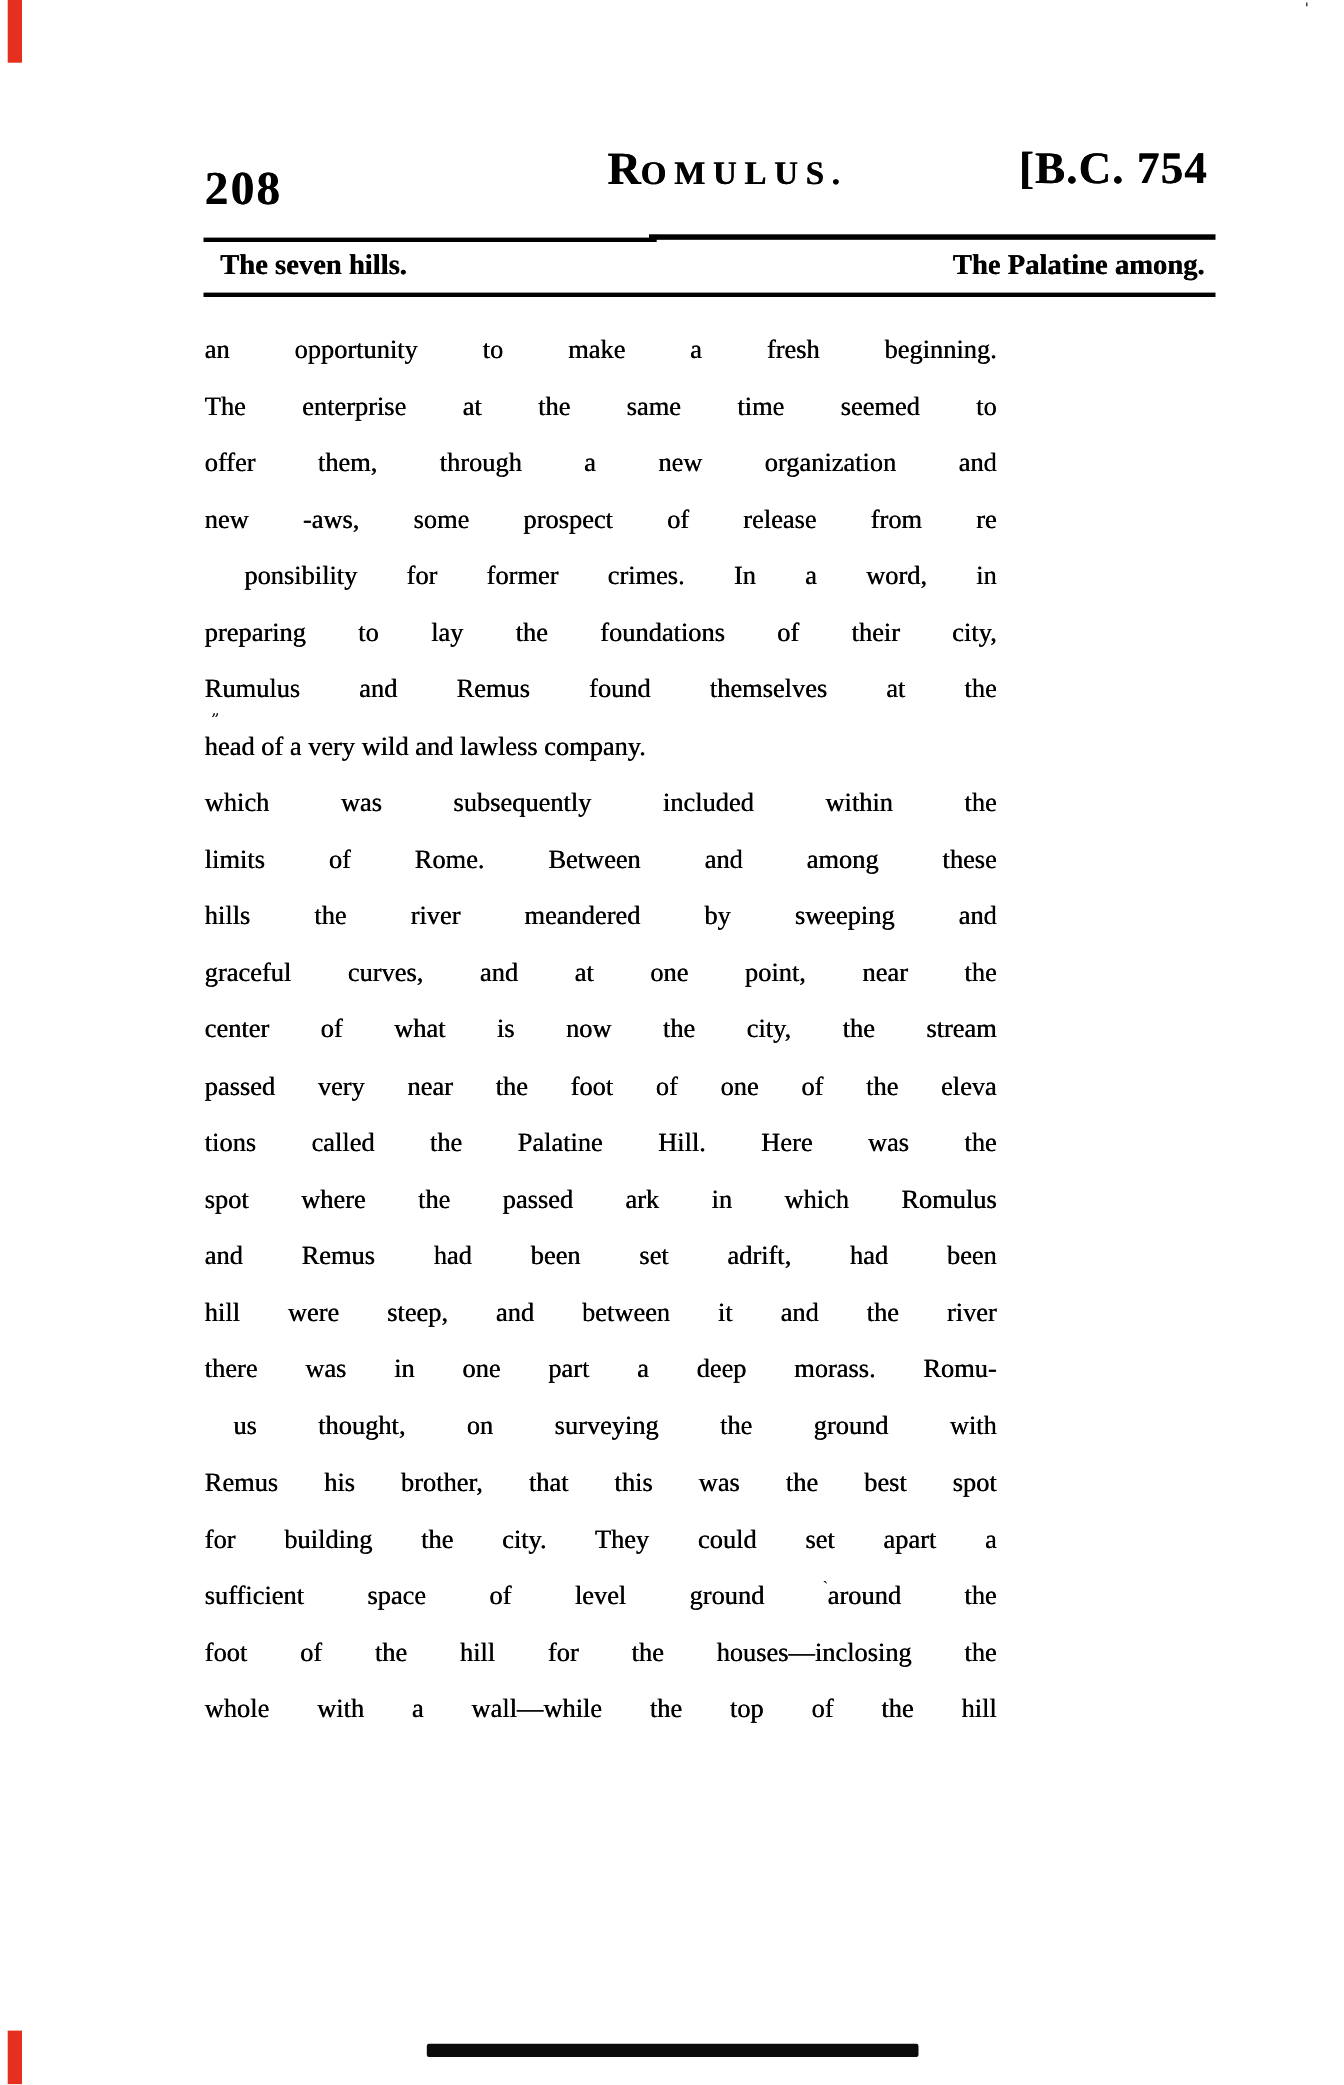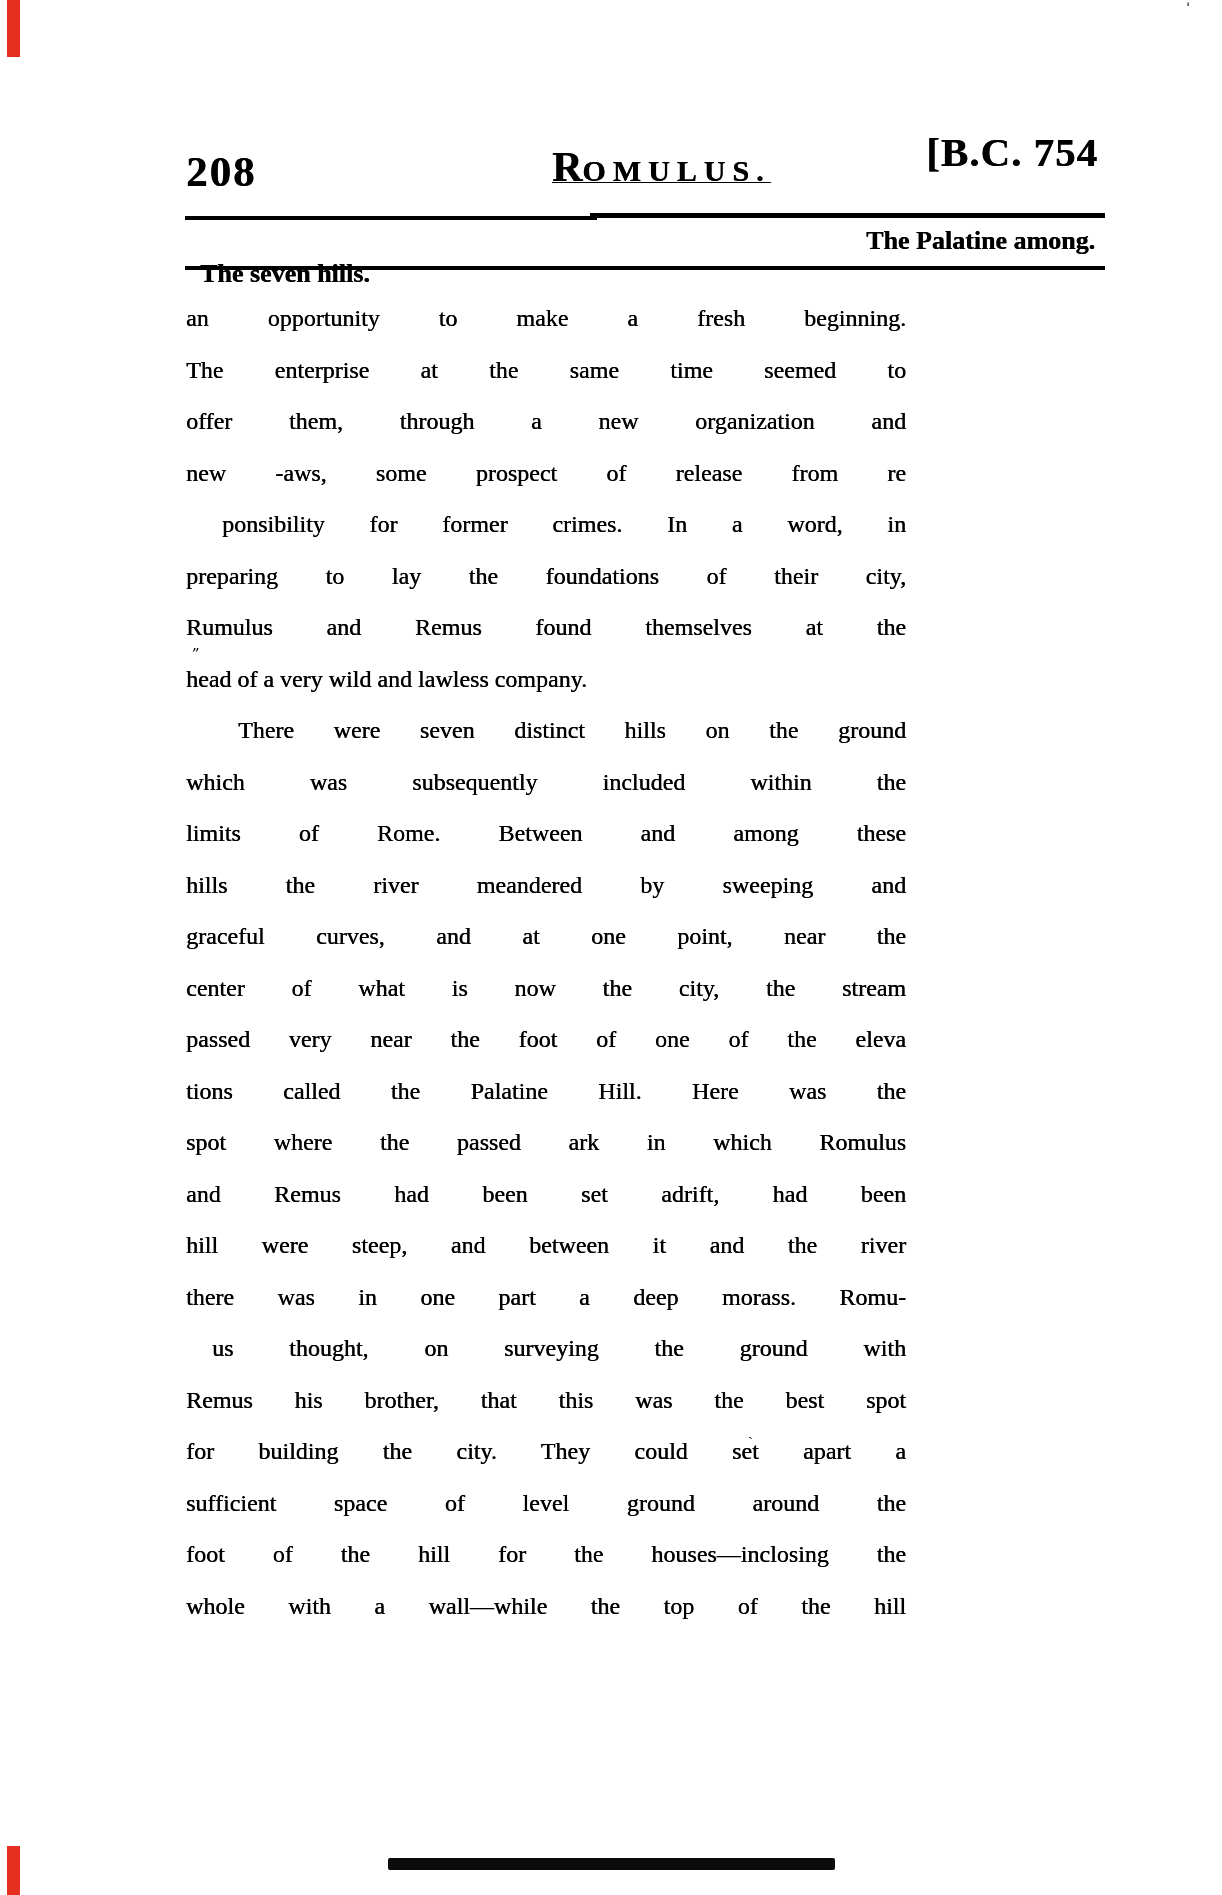--- a/index.html
+++ b/index.html
@@ -10,37 +10,37 @@
     font-family:"Liberation Serif", serif;
     color:#000;
     overflow:hidden;
   }
   
   .pagenum{
     position:absolute;left:186px;top:150px;
     font-size:43px;font-weight:bold;letter-spacing:2px;line-height:1;
   }
   .running-title{
-    position:absolute;left:552px;top:146px;line-height:1;white-space:nowrap;text-decoration:underline;
+    position:absolute;left:552px;top:133px;line-height:1;white-space:nowrap;
   }
   .running-title .cap{font-size:42px;font-weight:bold;}
   .running-title .rest{font-size:30px;font-weight:bold;letter-spacing:7px;}
   .date-label{
     position:absolute;left:870px;top:132px;width:228px;
     text-align:right;font-size:41px;font-weight:bold;line-height:1;letter-spacing:1px;white-space:nowrap;
   }
   .rule{position:absolute;background:#000;}
   #rule1a{left:185px;top:216px;width:412px;height:4px;}
   #rule1b{left:590px;top:213px;width:515px;height:5px;}
   #rule2{left:185px;top:266px;width:920px;height:4px;}
   .caption{
     position:absolute;top:225px;
     font-size:26px;font-weight:bold;line-height:1.2;white-space:nowrap;
   }
-  #caption-left{left:200px;margin-top:33px;}
+  #caption-left{left:200px;}
   #caption-right{right:127px;}
   
   #body-lines{
     position:absolute;left:186px;top:293px;width:720px;
     font-size:24px;line-height:51.5px;
   }
   .line{
     height:51.5px;overflow:visible;white-space:nowrap;
     text-align:justify;text-align-last:justify;
   }
@@ -79,21 +79,20 @@
 
   <div id="body-lines">
       <div class="line">an opportunity to make a fresh beginning.</div>
       <div class="line">The enterprise at the same time seemed to</div>
       <div class="line">offer them, through a new organization and</div>
       <div class="line">new -aws, some prospect of release from re</div>
       <div class="line" style="padding-left: 36px;">ponsibility for former crimes.  In a word, in</div>
       <div class="line">preparing to lay the foundations of their city,</div>
       <div class="line">Rumulus and Remus found themselves at the</div>
       <div class="line nojust">head of a very wild and lawless company.</div>
-      <div class="line" style="padding-left: 52px;">There were seven distinct hills on the ground</div>
       <div class="line">which was subsequently included within the</div>
       <div class="line">limits of Rome.  Between and among these</div>
       <div class="line">hills the river meandered by sweeping and</div>
       <div class="line">graceful curves, and at one point, near the</div>
       <div class="line">center of what is now the city, the stream</div>
       <div class="line">passed very near the foot of one of the eleva</div>
       <div class="line">tions called the Palatine Hill.  Here was the</div>
       <div class="line">spot where the passed ark in which Romulus</div>
       <div class="line">and Remus had been set adrift, had been</div>
       <div class="line">hill were steep, and between it and the river</div>

